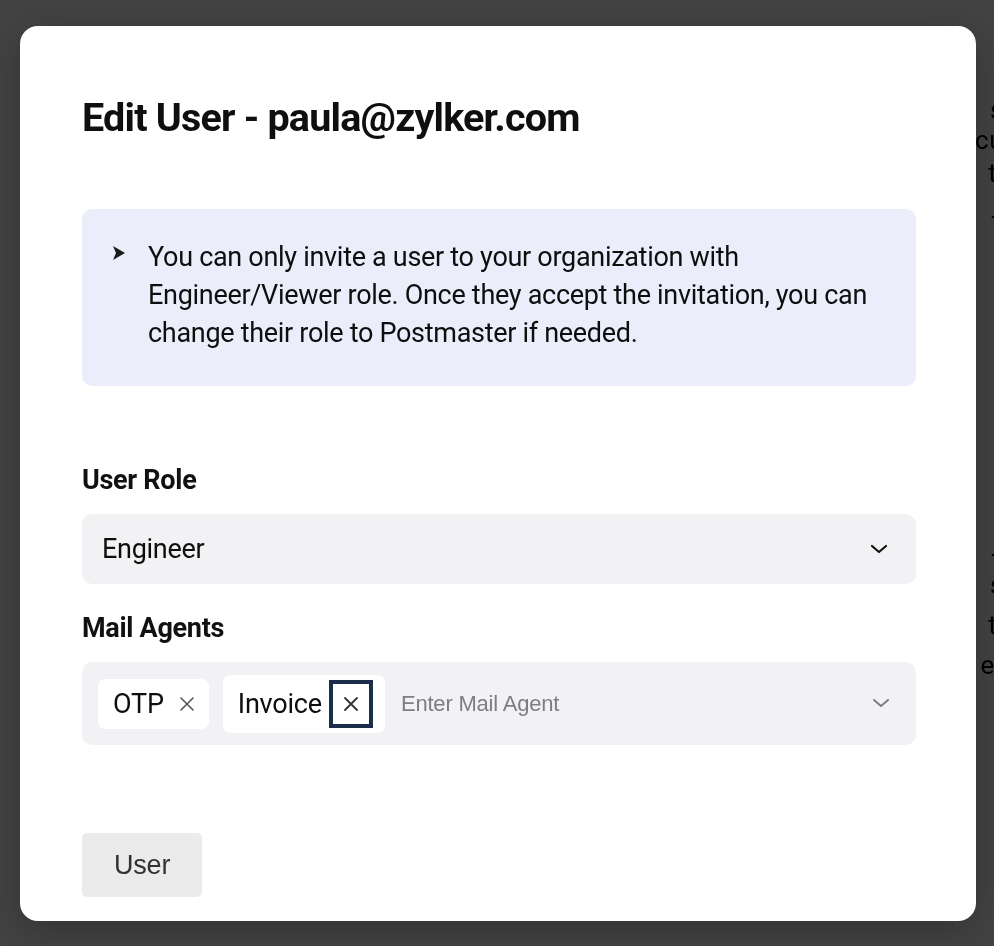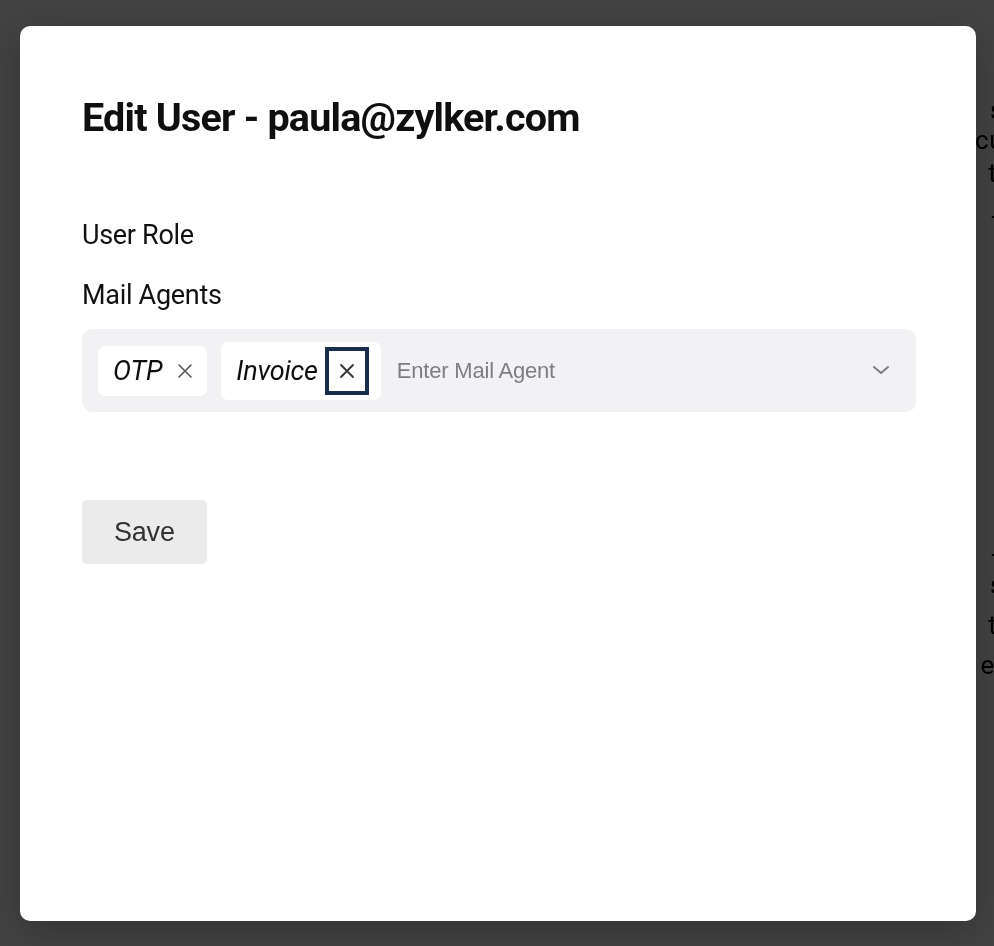--- a/index.html
+++ b/index.html
@@ -27,21 +27,21 @@
       font-size: 26px;
       letter-spacing: 0.5px;
     }
     .modal {
       position: absolute;
       top: 26px;
       left: 20px;
       width: 956px;
       height: 895px;
       background: #fff;
-      border-radius: 10px;
+      border-radius: 18px;
       padding: 68px 60px 50px 62px;
       box-shadow: 0 10px 40px rgba(0,0,0,0.25);
     }
     .modal-title {
       font-size: 39.5px;
       font-weight: 700;
       letter-spacing: -0.8px;
       color: #0f0f0f;
     }
     .notice {
@@ -64,21 +64,21 @@
       letter-spacing: -0.3px;
     }
     .field-group {
       margin-top: 78px;
     }
     .field-group + .field-group {
       margin-top: 28px;
     }
     .field-label {
       font-size: 27px;
-      font-weight: 400;
+      font-weight: 700;
       color: #111;
       letter-spacing: -0.3px;
       margin-bottom: 18px;
     }
     .select-wrap {
       background: #f2f2f4;
       border-radius: 10px;
       height: 70px;
       display: flex;
       align-items: center;
@@ -103,21 +103,20 @@
       padding: 0 26px 0 16px;
       gap: 14px;
     }
     .tag {
       background: #fff;
       border-radius: 7px;
       display: flex;
       align-items: center;
       padding: 9px 10px 9px 15px;
       gap: 11px;
-      font-style: italic;
     }
     .tag-label {
       font-size: 27px;
       color: #0e0e0e;
       letter-spacing: -0.2px;
     }
     .tag-close {
       display: flex;
       align-items: center;
       justify-content: center;
@@ -180,23 +179,39 @@
   <span class="bg-text" style="top:192px">_</span>
   <span class="bg-text" style="top:530px">_</span>
   <span class="bg-text" style="top:570px">s</span>
   <span class="bg-text" style="top:610px">ti</span>
   <span class="bg-text" style="top:650px">er</span>
 </div>
 
 <div class="modal">
   <h1 class="modal-title">Edit User - paula@zylker.com</h1>
 
+  <div class="notice">
+    <span class="notice-icon">
+      <svg width="18" height="18" viewBox="0 0 18 18">
+        <path d="M3 2 L15 9 L3 16 L6 9 Z" fill="#1a1a1a"></path>
+      </svg>
+    </span>
+    <p class="notice-text">You can only invite a user to your organization with Engineer/Viewer role. Once they accept the invitation, you can change their role to Postmaster if needed.</p>
+  </div>
 
   <div class="field-group">
     <div class="field-label">User Role</div>
+    <div class="select-wrap">
+      <span class="select-value">Engineer</span>
+      <span class="chevron">
+        <svg width="18" height="12" viewBox="0 0 18 12">
+          <path d="M2 3 L9 9 L16 3" stroke="#111" stroke-width="2.2" fill="none" stroke-linecap="round" stroke-linejoin="round"></path>
+        </svg>
+      </span>
+    </div>
   </div>
 
   <div class="field-group">
     <div class="field-label">Mail Agents</div>
     <div class="tag-input-wrap">
       <div class="tag">
         <span class="tag-label">OTP</span>
         <span class="tag-close">
           <svg width="18" height="18" viewBox="0 0 18 18">
             <path d="M3 3 L15 15 M15 3 L3 15" stroke="#555" stroke-width="1.6" stroke-linecap="round"></path>
@@ -214,15 +229,15 @@
       <input class="tag-input" type="text" placeholder="Enter Mail Agent" style="">
       <span class="chevron">
         <svg width="18" height="12" viewBox="0 0 18 12">
           <path d="M2 3 L9 9 L16 3" stroke="#7d7d82" stroke-width="2" fill="none" stroke-linecap="round" stroke-linejoin="round"></path>
         </svg>
       </span>
     </div>
   </div>
 
   <div class="actions">
-    <button class="btn btn-save">Save</button>
+    <button class="btn btn-save">User</button>
   </div>
 </div>
 
 </body></html>

